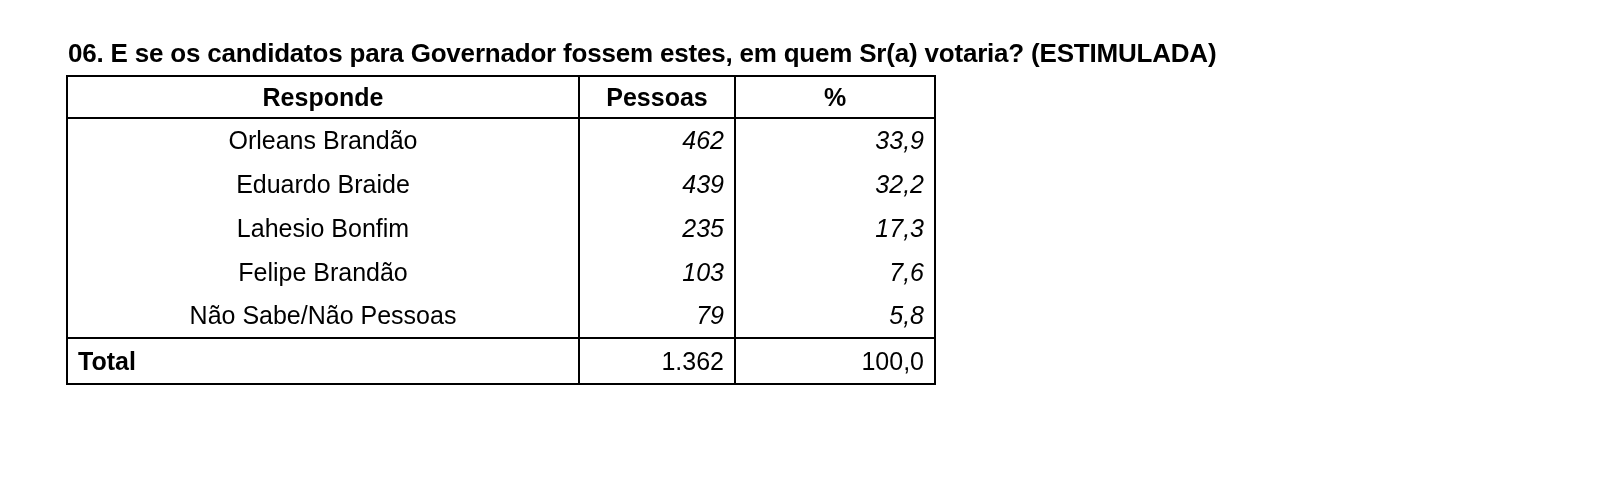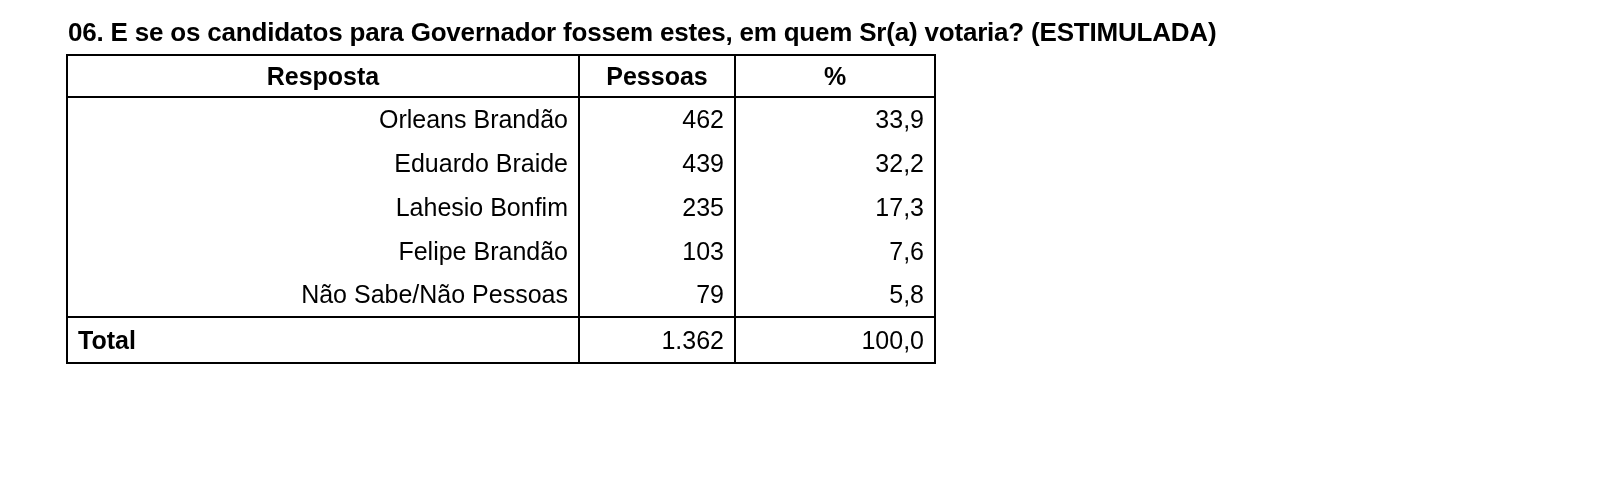--- a/index.html
+++ b/index.html
@@ -13,21 +13,21 @@
     background: #ffffff;
     font-family: "Liberation Sans", sans-serif;
     color: #000000;
     overflow: hidden;
   }
   .page {
     position: relative;
     width: 1600px;
     height: 495px;
     box-sizing: border-box;
-    padding: 17px 0 0 66px;
+    padding: 38px 0 0 66px;
   }
   .question-title {
     font-size: 26px;
     font-weight: bold;
     letter-spacing: -0.2px;
     white-space: nowrap;
     margin: 0 0 6px 2px;
     line-height: 1.2;
   }
   table.result-table {
@@ -54,24 +54,25 @@
     font-weight: bold;
     height: 42px;
     padding: 3px 10px;
   }
   tbody tr.data-row td {
     border-top: none;
     border-bottom: none;
     height: 44px;
   }
   tbody tr.data-row td.cell-label {
-    text-align: right;
+    text-align: center;
   }
   tbody tr.data-row td.cell-num {
     text-align: right;
+    font-style: italic;
   }
   tbody tr.total-row td {
     border-top: 2px solid #000000;
     font-weight: bold;
     height: 46px;
   }
   tbody tr.total-row td.cell-label { text-align: left; margin-left: 40px; }
   tbody tr.total-row td.cell-num { text-align: right; font-weight: normal; margin-top: 16px; }
 </style>
 </head>
@@ -82,21 +83,21 @@
   <h1 class="question-title">06. E se os candidatos para Governador fossem estes, em quem Sr(a) votaria? (ESTIMULADA)</h1>
 
   <table class="result-table">
     <colgroup>
       <col class="col-resposta">
       <col class="col-pessoas">
       <col class="col-pct">
     </colgroup>
     <thead>
       <tr>
-        <th>Resposta</th>
+        <th>Responde</th>
         <th>Pessoas</th>
         <th>%</th>
       </tr>
     </thead>
     <tbody>
       <tr class="data-row">
         <td class="cell-label">Orleans Brandão</td>
         <td class="cell-num">462</td>
         <td class="cell-num">33,9</td>
       </tr>

